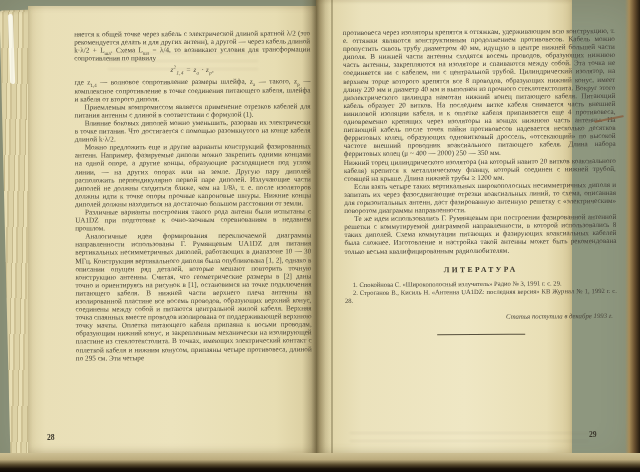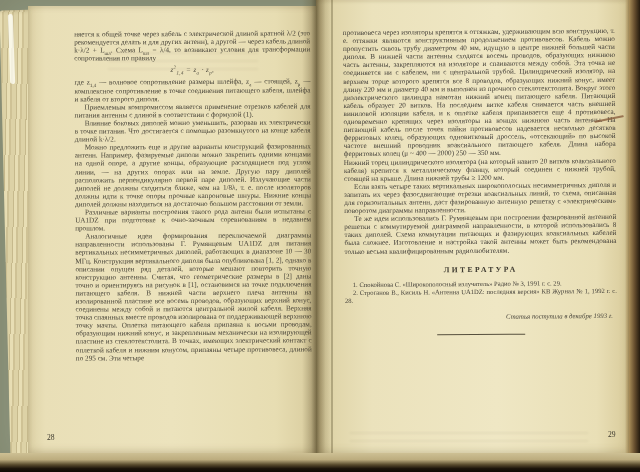--- a/index.html
+++ b/index.html
@@ -23,21 +23,21 @@
     position: absolute; left: 9px; top: 14px; width: 5px; height: 70px;
     background: rgba(255,255,248,.75); transform: rotate(-2deg); border-radius: 3px;
   }
   .left-page {
     position: absolute; left: 28px; top: 6px; width: 288px; height: 450px;
     background: linear-gradient(90deg,
       #ddd2a6 0, #e9dfb7 6%, #ece3bd 50%, #e7ddb2 86%, #d8cb9d 100%);
     box-shadow: inset 0 -5px 7px rgba(115,98,58,.28), inset 0 3px 4px rgba(115,98,58,.15);
   }
   .right-page {
-    position: absolute; left: 316px; top: 0; width: 312px; height: 458px;
+    position: absolute; left: 316px; top: 0; width: 256px; height: 458px;
     background: linear-gradient(90deg,
       #c9bb8d 0, #e0d5a9 5%, #ebe2bc 18%, #efe7c4 58%, #e9dfb6 90%, #d9cb9b 100%);
     box-shadow: inset 0 -6px 8px rgba(115,98,58,.30), inset 0 2px 3px rgba(115,98,58,.12);
     padding-left: 30px;
   }
   .gutter {
     position: absolute; left: 302px; top: 0; width: 30px; height: 462px;
     background: linear-gradient(90deg,
       rgba(101,88,52,0) 0, rgba(101,88,52,.30) 30%, rgba(66,54,26,.55) 48%,
       rgba(94,80,44,.38) 60%, rgba(101,88,52,.12) 78%, rgba(101,88,52,0) 100%);
@@ -83,24 +83,24 @@
   .ref {
     margin: 0 0 1px; font-size: 6.6px; line-height: 7.6px; text-align: justify;
     text-indent: 8px;
   }
   .received {
     margin: 9px 4px 0 0; text-align: right; font-style: italic; font-size: 6.8px;
     color: #4a463c; text-indent: 0;
   }
   .divider { width: 88px; height: 1.5px; background: #57503e; margin: 13px auto 0; }
   .page-number {
-    position: absolute; font-size: 7.6px; font-weight: normal; color: #3a362c;
+    position: absolute; font-size: 7.6px; font-weight: bold; color: #3a362c;
   }
   .pn-left { left: 19px; top: 427px; }
-  .pn-right { left: 292px; top: 430px; }
+  .pn-right { left: 273px; top: 430px; }
   .pen-mark {
     position: absolute; left: 594px; top: 118px; width: 30px; height: 2px;
     background: #8a5f3e; transform: rotate(-11deg); border-radius: 2px; opacity: .8;
   }
   .ghost {
     position: absolute; opacity: .5; pointer-events: none;
     background: repeating-linear-gradient(180deg,
       rgba(128,117,88,.16) 0 2px, rgba(0,0,0,0) 2px 8px);
     filter: blur(.8px);
   }
@@ -116,21 +116,21 @@
   <div class="edge-highlight"></div>
 
   <div class="left-page">
     <div class="ghost g-left"></div>
     <div class="lp-text">
 
       <p class="jp"><span>няется к общей точке через кабель с электрической длиной кратной λ/2 (это рекомендуется делать и для других антенн), а другой — через кабель длиной k·λ/2 + L</span><sub>шл</sub><span>. Схема L</span><sub>шл</sub><span> = λ/4, то возникают условия для трансформации сопротивления по правилу</span></p>
 
       <p class="formula"><span>z</span><sup>2</sup><sub>1,4</sub><span> = </span><span>z</span><sub>а</sub><span> · </span><span>z</span><sub>р</sub><span>,</span></p>
 
-      <p class="jp"><span>где z</span><sub>1,4</sub><span> — волновое сопротивление размеры шлейфа, z</span><sub>а</sub><span> — стоящей, z</span><sub>р</sub><span> — комплексное сопротивление в точке соединения питающего кабеля, шлейфа и кабеля от второго диполя.</span></p>
+      <p class="jp"><span>где z</span><sub>1,4</sub><span> — волновое сопротивление размеры шлейфа, z</span><sub>а</sub><span> — такого, z</span><sub>р</sub><span> — комплексное сопротивление в точке соединения питающего кабеля, шлейфа и кабеля от второго диполя.</span></p>
 
       <p class="jp ind">Приемлемым компромиссом является применение отрезков кабелей для питания антенны с длиной в соответствии с формулой (1).</p>
       <p class="jp ind">Влияние боковых диполей можно уменьшить, разорвав их электрически в точке питания. Что достигается с помощью разомкнутого на конце кабеля длиной k·λ/2.</p>
       <p class="jp ind">Можно предложить еще и другие варианты конструкций фазированных антенн. Например, фазируемые диполи можно закрепить одними концами на одной опоре, а другие концы, образующие расходящиеся под углом линии, — на других опорах или на земле. Другую пару диполей расположить перпендикулярно первой паре диполей. Излучающие части диполей не должны сходиться ближе, чем на 1/8λ, т. е. после изоляторов должны идти к точке опоры прочные капроновые шнуры. Нижние концы диполей должны находиться на достаточно большом расстоянии от земли.</p>
       <p class="jp ind">Различные варианты построения такого рода антенн были испытаны с UA1DZ при подготовке к очно-заочным соревнованиям в недавнем прошлом.</p>
       <p class="jp ind">Аналогичные идеи формирования переключаемой диаграммы направленности использованы Г. Румянцевым UA1DZ для питания вертикальных несимметричных диполей, работающих в диапазоне 10 — 30 МГц. Конструкция вертикального диполя была опубликована [1, 2], однако в описании опущен ряд деталей, которые мешают повторить точную конструкцию антенны. Считая, что геометрические размеры в [2] даны точно и ориентируясь на рисунок в [1], остановимся на точке подключения питающего кабеля. В нижней части верхнего плеча антенны на изолированной пластине все восемь проводов, образующих верхний конус, соединены между собой и питаются центральной жилой кабеля. Верхняя точка спаянных вместе проводов изолирована от поддерживающей верхнюю точку мачты. Оплетка питающего кабеля припаяна к восьми проводам, образующим нижний конус, и закрепленным механически на изолирующей пластине из стеклотекстолита. В точках, имеющих электрический контакт с оплеткой кабеля и нижним конусом, припаяны четыре противовеса, длиной по 295 см. Эти четыре</p>
     </div>
     <div class="page-number pn-left">28</div>
   </div>
 

